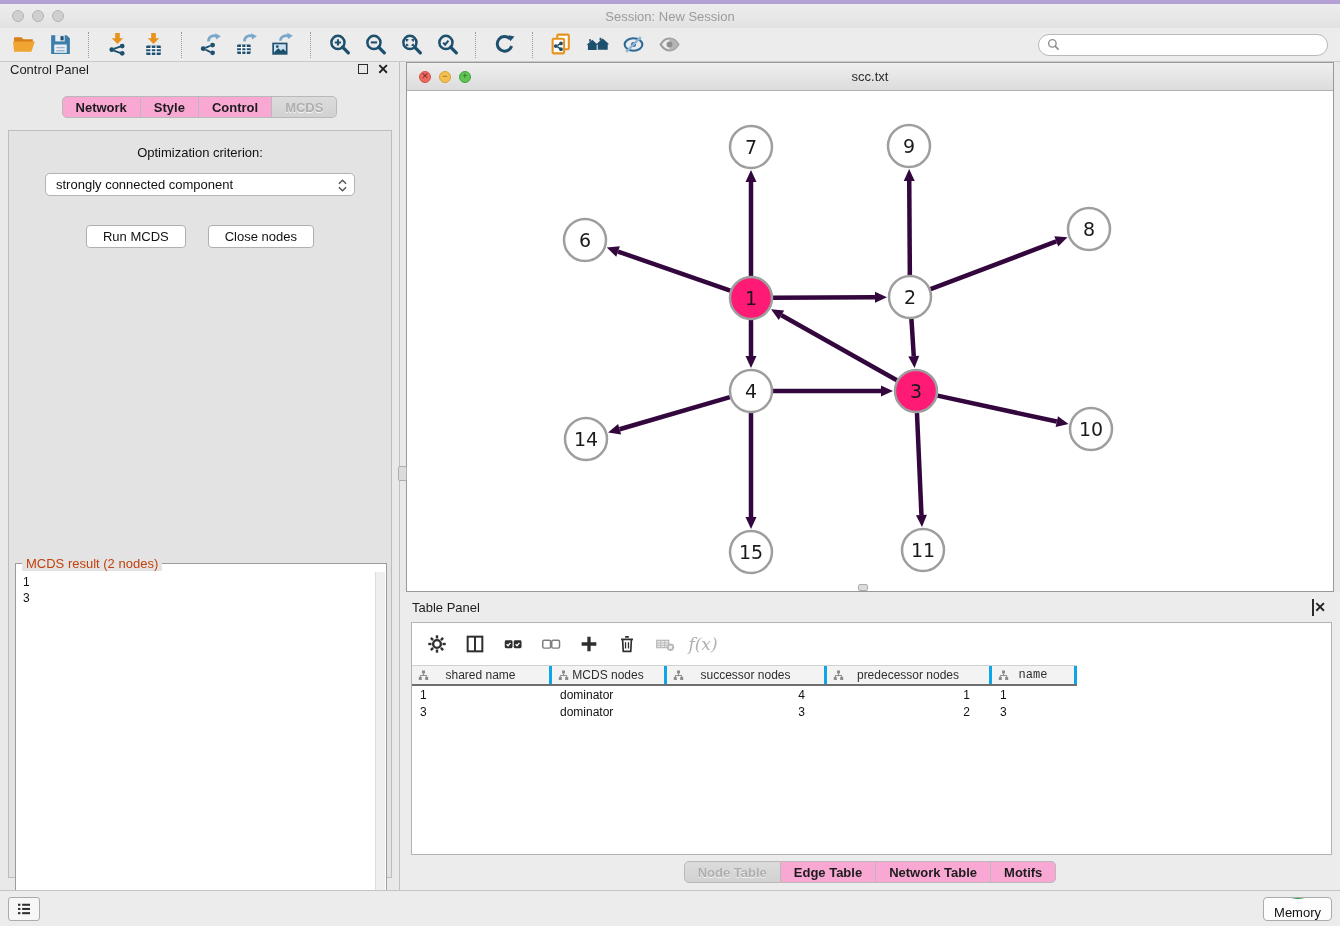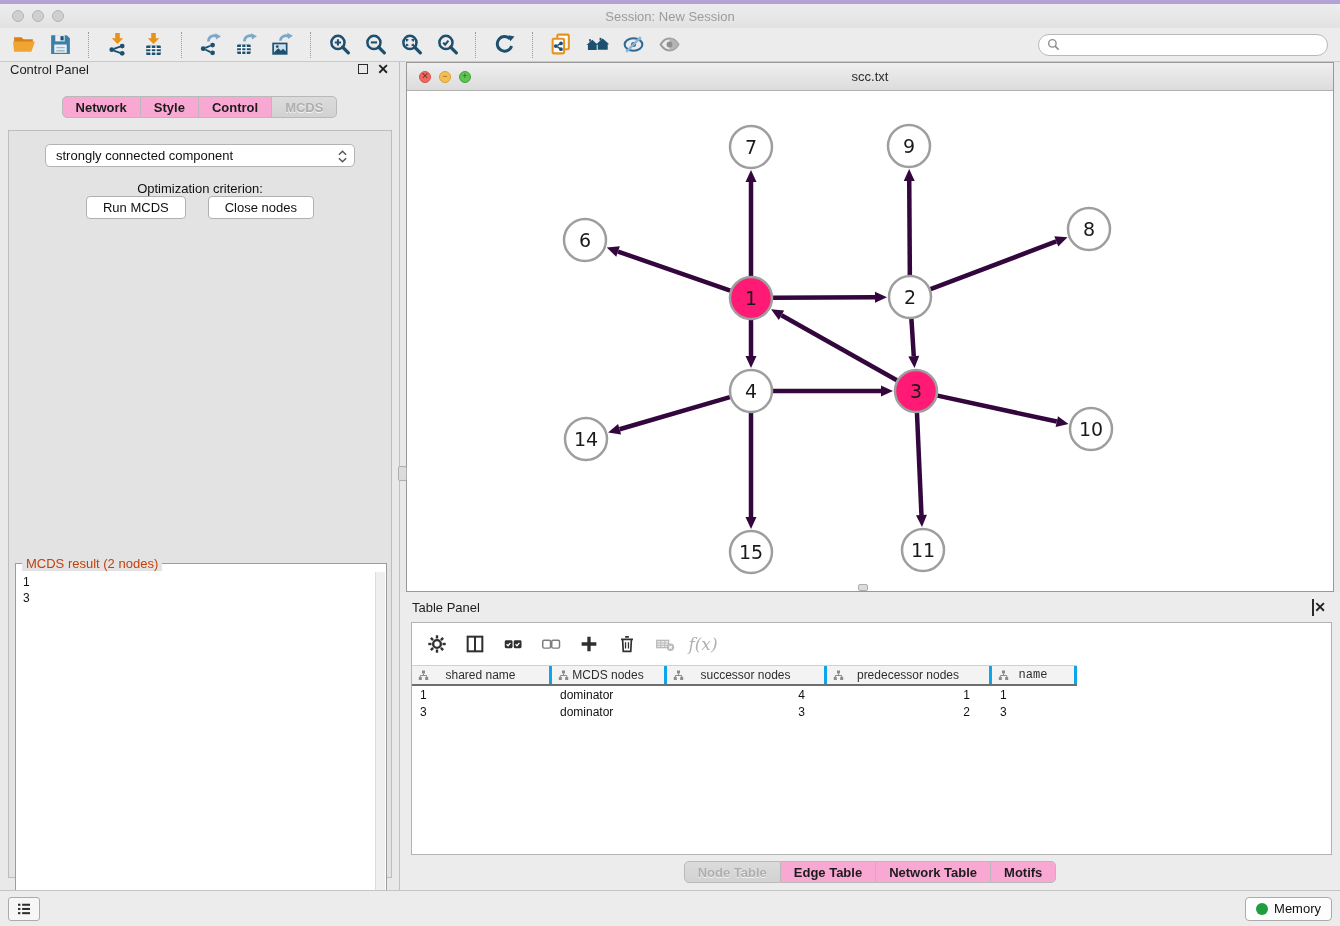--- a/index.html
+++ b/index.html
@@ -43,21 +43,21 @@
   .seg.active{background:linear-gradient(#dcdcdc,#d2d2d2);color:#aeaeae;text-shadow:0 1px 0 #f4f4f4;}
   #cp-tabs{position:absolute;left:0;top:34px;width:100%;}
   #cp-content{position:absolute;left:8px;top:68px;width:384px;height:748px;background:#e3e3e3;
     border:1px solid #bdbdbd;}
   #opt-label{margin-top:14px;text-align:center;font-size:13px;color:#111;}
   #criterion-select{margin:13px auto 0;width:310px;height:23px;background:#fff;border:1px solid #b3b3b3;
     border-radius:5px;display:flex;align-items:center;font-size:13px;color:#111;padding-left:10px;position:relative;}
   #criterion-stepper{position:absolute;right:4px;top:3px;width:15px;height:16px;display:flex;flex-direction:column;
     align-items:center;justify-content:center;gap:1px;}
   #criterion-stepper svg{width:9px;height:6px;}
-  .btnrow{margin-top:0;display:flex;justify-content:center;gap:22px;}
+  .btnrow{margin-top:29px;display:flex;justify-content:center;gap:22px;}
   .pbtn{height:23px;padding:0 16px;background:#fff;border:1px solid #b0b0b0;border-radius:4px;
     font-size:13px;color:#111;display:flex;align-items:center;}
   #result-group{position:absolute;left:6px;top:432px;width:372px;height:372px;border:1px solid #9c9c9c;background:#fff;}
   #result-legend{position:absolute;top:-8px;left:6px;background:#e3e3e3;padding:0 4px;font-size:13px;color:#c2410c;}
   #result-list{position:absolute;left:1px;top:8px;right:11px;bottom:1px;background:#fff;
     font-size:12px;color:#111;padding:2px 6px;line-height:16px;}
   #result-scroll{position:absolute;top:8px;right:1px;bottom:1px;width:10px;background:#efefef;border-left:1px solid #dcdcdc;}
 
   
   #rightcol{left:400px;top:62px;width:940px;height:828px;background:#e9e9e9;}
@@ -92,21 +92,21 @@
   .td.right{justify-content:flex-end;padding-right:22px;}
   #tp-tabs{position:absolute;left:0;bottom:7px;width:100%;}
 
   
   #statusbar{left:0;top:890px;width:1340px;height:36px;background:#ececec;border-top:1px solid #c4c4c4;
     display:flex;align-items:center;padding:0 8px;}
   #list-btn{width:32px;height:24px;background:#f7f7f7;border:1px solid #ababab;border-radius:3px;
     display:flex;align-items:center;justify-content:center;}
   #list-btn svg{width:18px;height:18px;}
   #memory-btn{margin-left:auto;height:24px;background:#fdfdfd;border:1px solid #ababab;border-radius:4px;
-    display:flex;align-items:center;gap:6px;padding:0 10px;font-size:13px;color:#111;}
+    display:flex;align-items:center;gap:6px;padding:0 10px;font-size:13px;color:#111;flex-direction:column;}
   #memory-dot{width:12px;height:12px;border-radius:50%;background:#1f9d3f;}
 </style>
 </head>
 <body>
 
 <div class="abs" id="topstrip"></div>
 <div class="abs" id="titlebar">
   <div class="tl-group">
     <span class="tl gray"></span>
     <span class="tl gray"></span>
@@ -282,32 +282,32 @@
       <span class="ph-close">✕</span>
     </span>
   </div>
   <div class="segrow" id="cp-tabs">
       <div class="seg">Network</div>
       <div class="seg">Style</div>
       <div class="seg">Control</div>
       <div class="seg active">MCDS</div>
     </div>
   <div id="cp-content">
+    <div id="opt-label">Optimization criterion:</div>
     <div id="criterion-select">
       <span>strongly connected component</span>
       <span id="criterion-stepper">
         <svg viewBox="0 0 10 6">
             <path d="M1 5l4-4 4 4" fill="none" stroke="#555" stroke-width="1.6"></path>
           </svg>
         <svg viewBox="0 0 10 6">
             <path d="M1 1l4 4 4-4" fill="none" stroke="#555" stroke-width="1.6"></path>
           </svg>
       </span>
     </div>
-    <div id="opt-label">Optimization criterion:</div>
     <div class="btnrow">
       <div class="pbtn">Run MCDS</div>
       <div class="pbtn">Close nodes</div>
     </div>
     <div id="result-group">
       <span id="result-legend">MCDS result (2 nodes)</span>
       <div id="result-list">
           <div>1</div>
           <div>3</div>
         </div>

